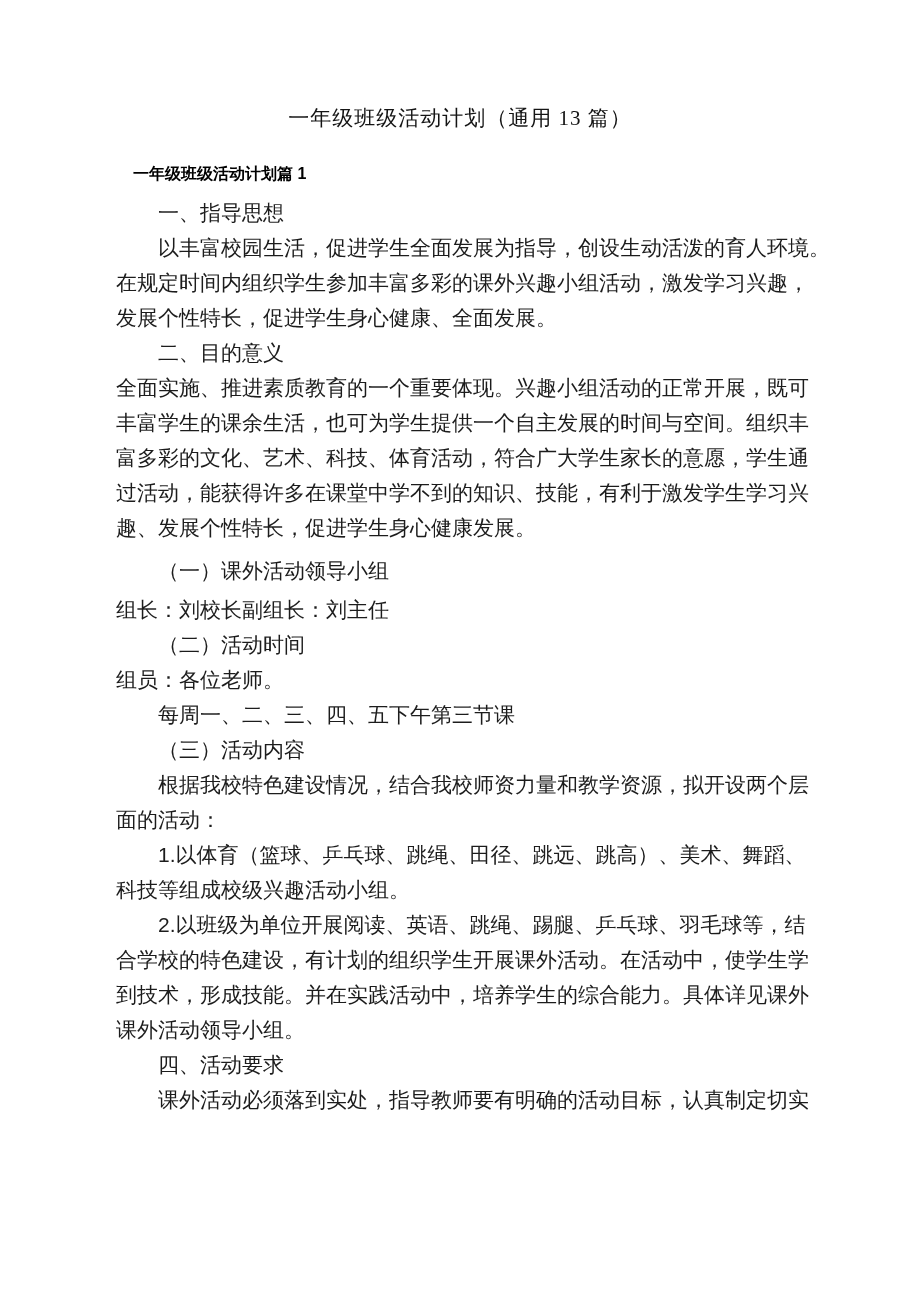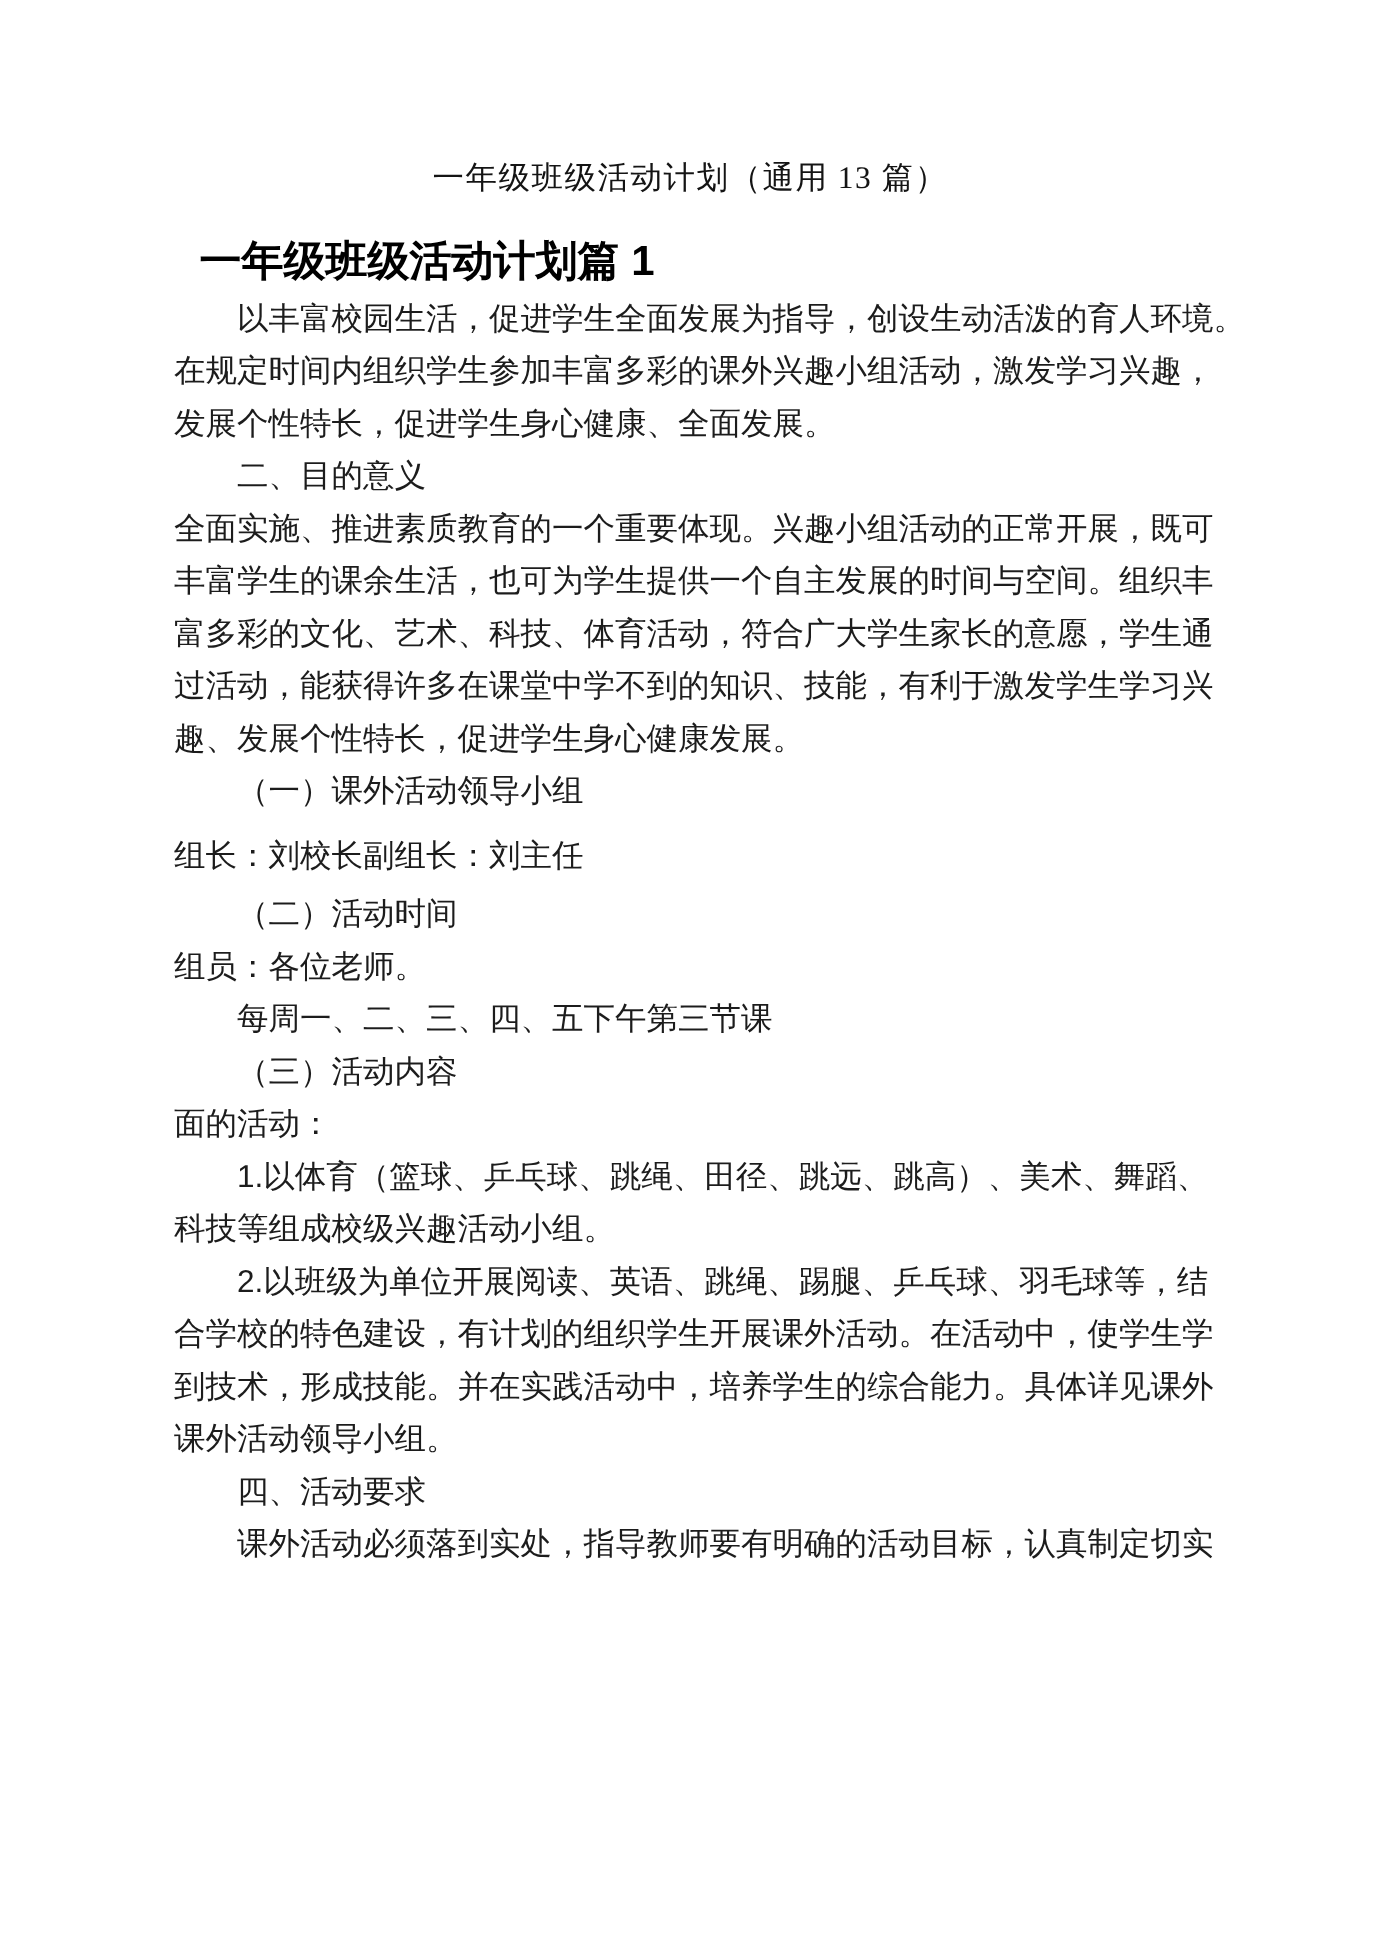--- a/index.html
+++ b/index.html
@@ -20,21 +20,21 @@
     padding-top: 104px;
     text-align: center;
     font-family: "Liberation Serif", "DejaVu Serif", serif;
     font-size: 21px;
     line-height: 28px;
     color: #141414;
     letter-spacing: 1px;
   }
   .section-heading {
     margin: 27px 0 0 133px;
-    font-size: 28px;
+    font-size: 16px;
     font-weight: bold;
     line-height: 30px;
     color: #000000;
     font-family: "Liberation Sans", "DejaVu Sans", sans-serif;
   }
   .doc-body {
     margin: 6px 0 0 116px;
     width: 700px;
     font-size: 21px;
     line-height: 35px;
@@ -53,20 +53,23 @@
     padding-left: 42px; 
   }
 </style>
 </head>
 <body>
 
 <div class="page">
   <div class="doc-title">一年级班级活动计划（通用 13 篇）</div>
   <div class="section-heading">一年级班级活动计划篇 1</div>
   <div class="doc-body" id="doc-body">
+      <div class="para indent">
+        <div class="line first">一、指导思想</div>
+      </div>
       <div class="para indent">
         <div class="line first">以丰富校园生活，促进学生全面发展为指导，创设生动活泼的育人环境。</div>
         <div class="line">在规定时间内组织学生参加丰富多彩的课外兴趣小组活动，激发学习兴趣，</div>
         <div class="line">发展个性特长，促进学生身心健康、全面发展。</div>
       </div>
       <div class="para indent">
         <div class="line first">二、目的意义</div>
       </div>
       <div class="para indent">
         <div class="line">全面实施、推进素质教育的一个重要体现。兴趣小组活动的正常开展，既可</div>
@@ -87,20 +90,21 @@
       <div class="para">
         <div class="line first">组员：各位老师。</div>
       </div>
       <div class="para indent">
         <div class="line first">每周一、二、三、四、五下午第三节课</div>
       </div>
       <div class="para indent">
         <div class="line first">（三）活动内容</div>
       </div>
       <div class="para indent">
+        <div class="line first">根据我校特色建设情况，结合我校师资力量和教学资源，拟开设两个层</div>
         <div class="line">面的活动：</div>
       </div>
       <div class="para indent">
         <div class="line first">1.以体育（篮球、乒乓球、跳绳、田径、跳远、跳高）、美术、舞蹈、</div>
         <div class="line">科技等组成校级兴趣活动小组。</div>
       </div>
       <div class="para indent">
         <div class="line first">2.以班级为单位开展阅读、英语、跳绳、踢腿、乒乓球、羽毛球等，结</div>
         <div class="line">合学校的特色建设，有计划的组织学生开展课外活动。在活动中，使学生学</div>
         <div class="line">到技术，形成技能。并在实践活动中，培养学生的综合能力。具体详见课外</div>

